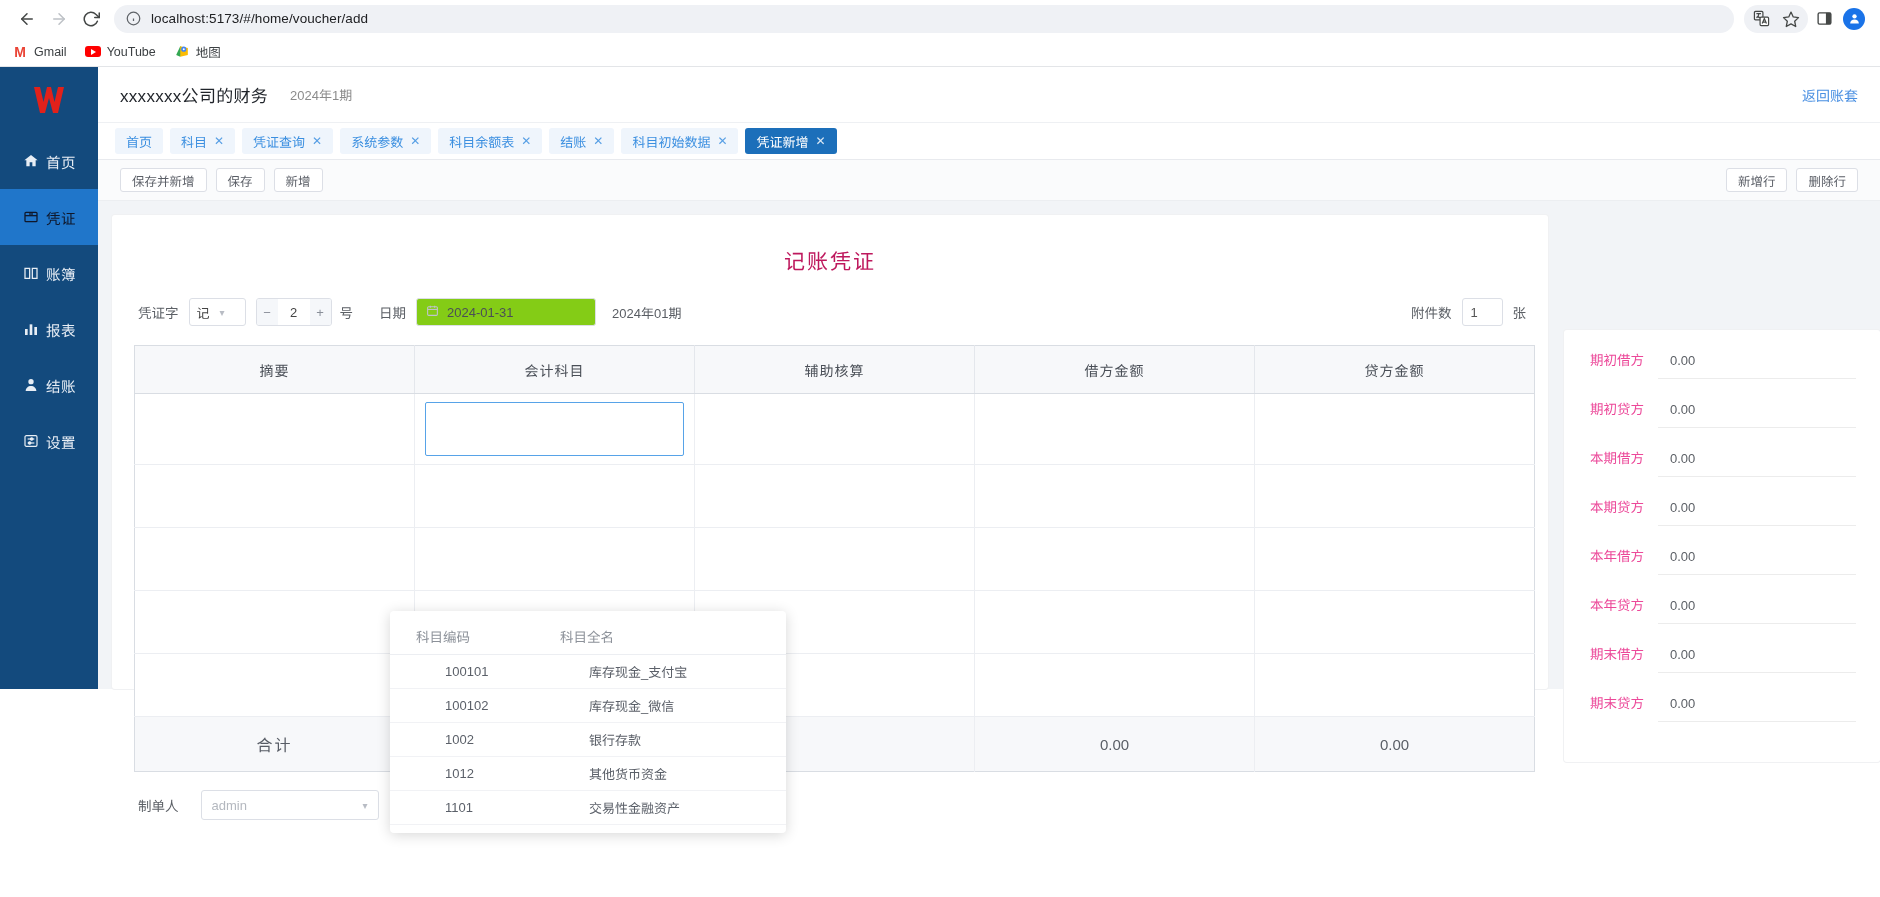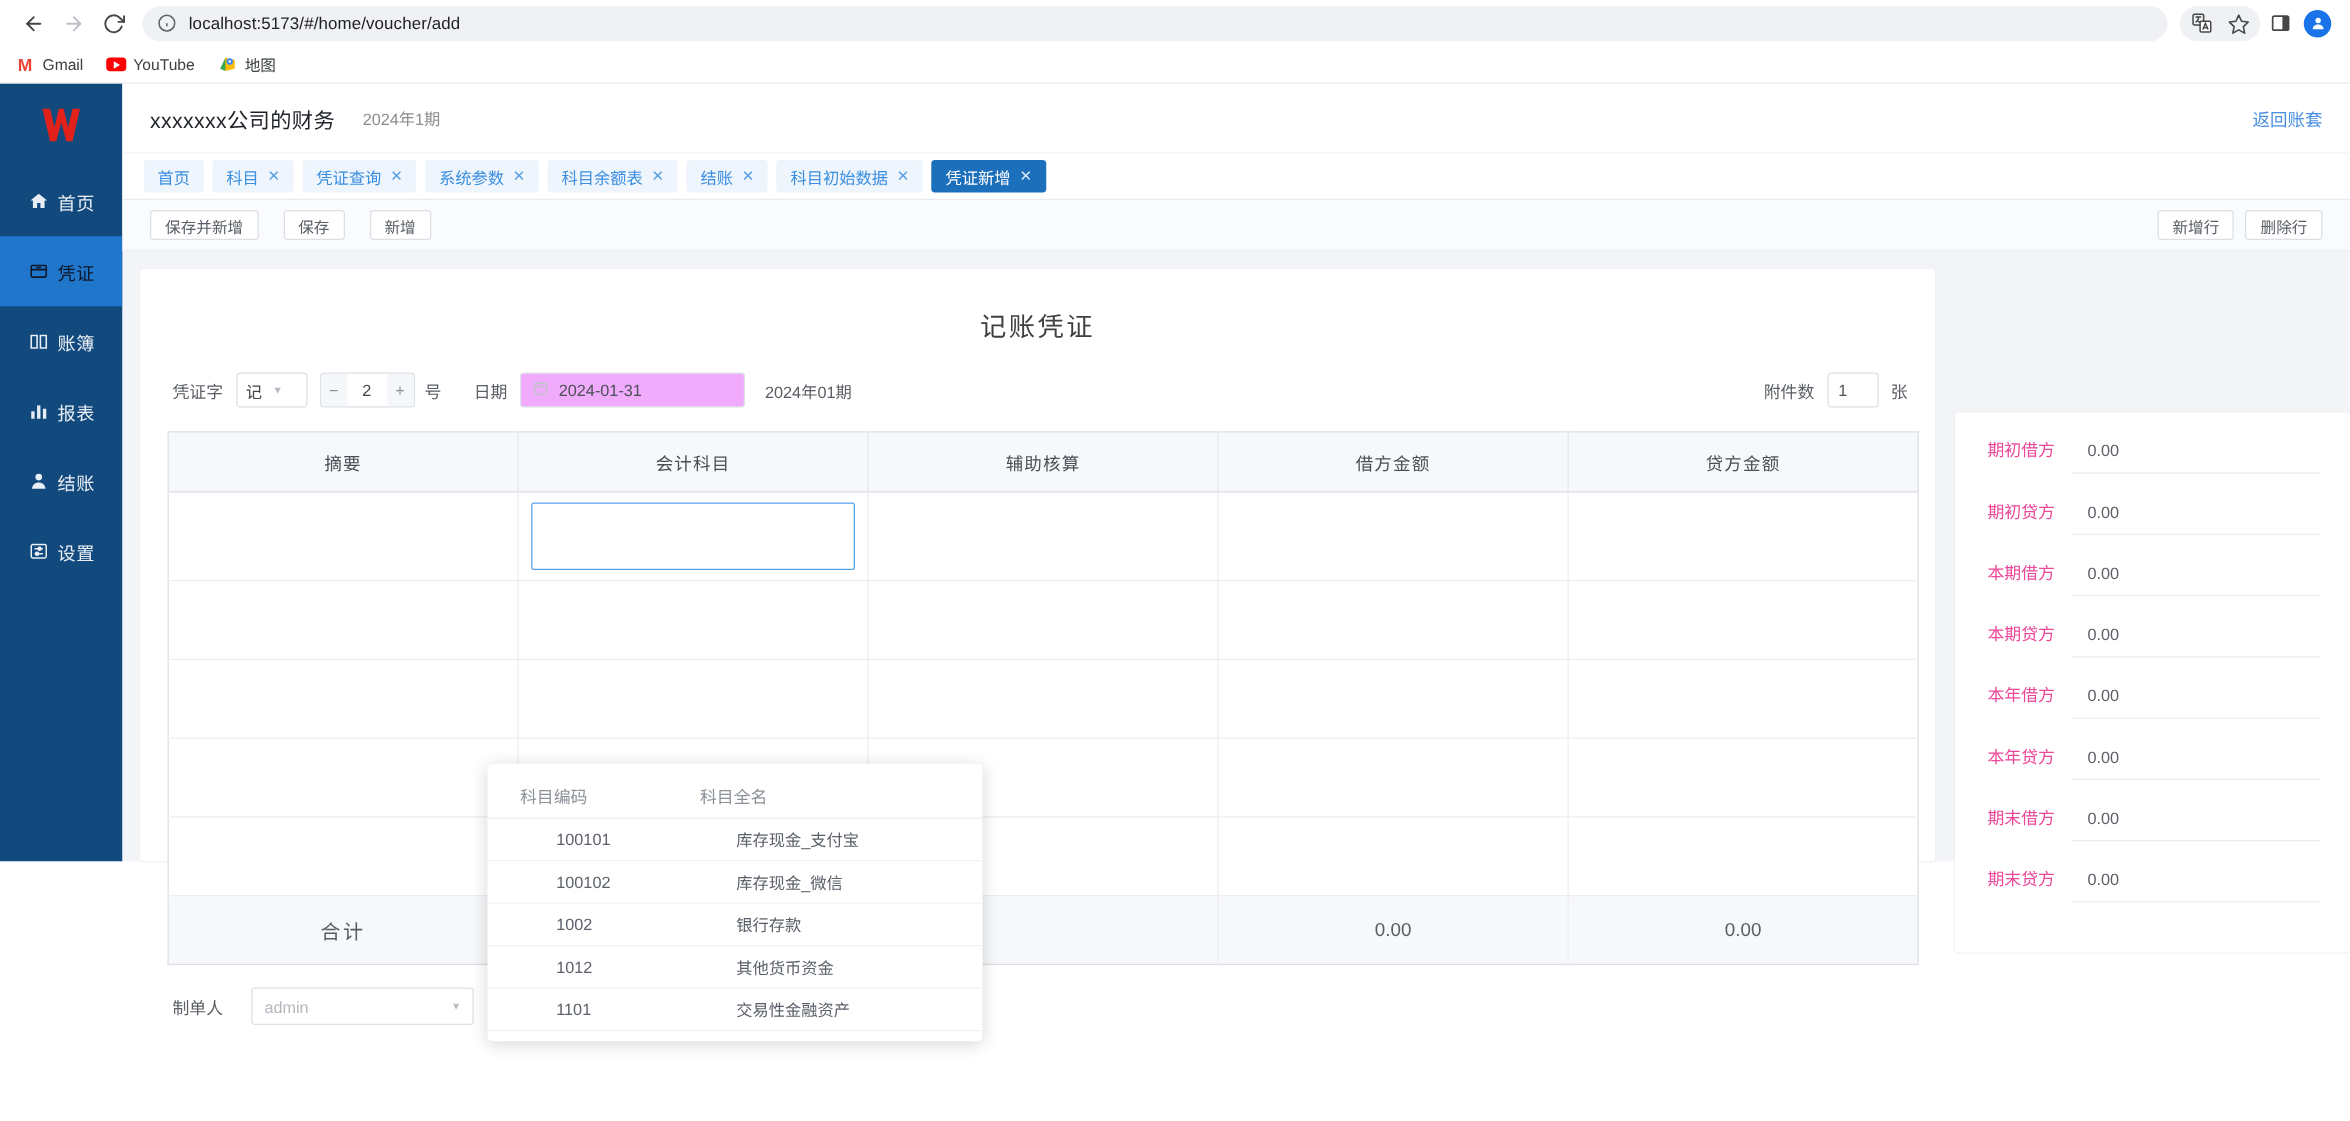--- a/index.html
+++ b/index.html
@@ -92,51 +92,51 @@
     height: 26px; padding: 0 11px; border-radius: 3px;
     display:flex; align-items:center; gap:7px;
     background:#eff5fc; color:#3b8fe0; font-size:13px; white-space:nowrap;
   }
   .tab.active { background:#1c6fba; color:#fff; }
   .tab-close { font-size: 12px; opacity:.85; line-height:1; }
 
   
   .toolbar {
     flex: 0 0 41px; height: 41px; background:#fafbfc;
-    display:flex; align-items:center; padding: 0 22px; gap:20px;
+    display:flex; align-items:center; padding: 0 22px; gap:9px;
     border-bottom:1px solid #eceef1;
   }
   .btn {
     height: 24px; padding: 0 11px; border: 1px solid #dcdfe6; border-radius: 3px;
     background:#fff; color:#5a5e66; font-size: 12.5px;
     display:flex; align-items:center; white-space:nowrap;
   }
   .toolbar-right { margin-left:auto; display:flex; gap:9px; }
 
   
   .content { flex:1 1 auto; padding: 14px 0 0 14px; display:flex; gap:16px; min-height:0; position:relative; }
   .voucher-card {
     background:#fff; border-radius:3px; flex: 0 0 1436px; width:1436px;
     padding: 14px 22px 0 22px; position:relative; box-shadow: 0 0 0 1px #f0f1f3;
   }
-  .voucher-title { text-align:center; font-size:21px; color:#404040; letter-spacing:2px; margin: 16px 0 20px; font-weight:normal; }
+  .voucher-title { text-align:center; font-size:21px; color:#be185d; letter-spacing:2px; margin: 16px 0 20px; font-weight:normal; }
 
   .form-row { display:flex; align-items:center; height:34px; margin-bottom: 16px; padding-left: 4px; }
   .f-label { font-size:13.5px; color:#5c6066; margin-right: 10px; white-space:nowrap; }
   .select-box {
     height:28px; min-width:57px; border:1px solid #dcdfe6; border-radius:3px; background:#fff;
     display:flex; align-items:center; padding: 0 7px; gap:10px; font-size:13px; color:#444;
   }
   .caret { color:#b8bcc4; font-size:10px; }
   .stepper { display:flex; align-items:center; height:28px; border:1px solid #dcdfe6; border-radius:3px; overflow:hidden; margin-left:10px; }
   .step-btn { width:21px; height:26px; background:#f5f7fa; color:#8a8f99; display:flex; align-items:center; justify-content:center; font-size:13px; }
   .step-val { width:32px; text-align:center; font-size:13px; color:#444; }
   .f-suffix { font-size:13.5px; color:#5c6066; margin: 0 26px 0 8px; }
   .date-box {
-    height:28px; width:180px; border:1px solid #dcdfe6; border-radius:3px; background:#f0abfc;
+    height:28px; width:180px; border:1px solid #dcdfe6; border-radius:3px; background:#84cc16;
     display:flex; align-items:center; gap:8px; padding:0 9px; font-size:13px; color:#4b4f56;
   }
   .period-text { font-size:13px; color:#595d63; margin-left:16px; }
   .attach-group { margin-left:auto; display:flex; align-items:center; gap:10px; }
   .attach-input {
     height:28px; width:41px; border:1px solid #dcdfe6; border-radius:3px; background:#fff;
     display:flex; align-items:center; padding:0 8px; font-size:13px; color:#555;
   }
 
   

